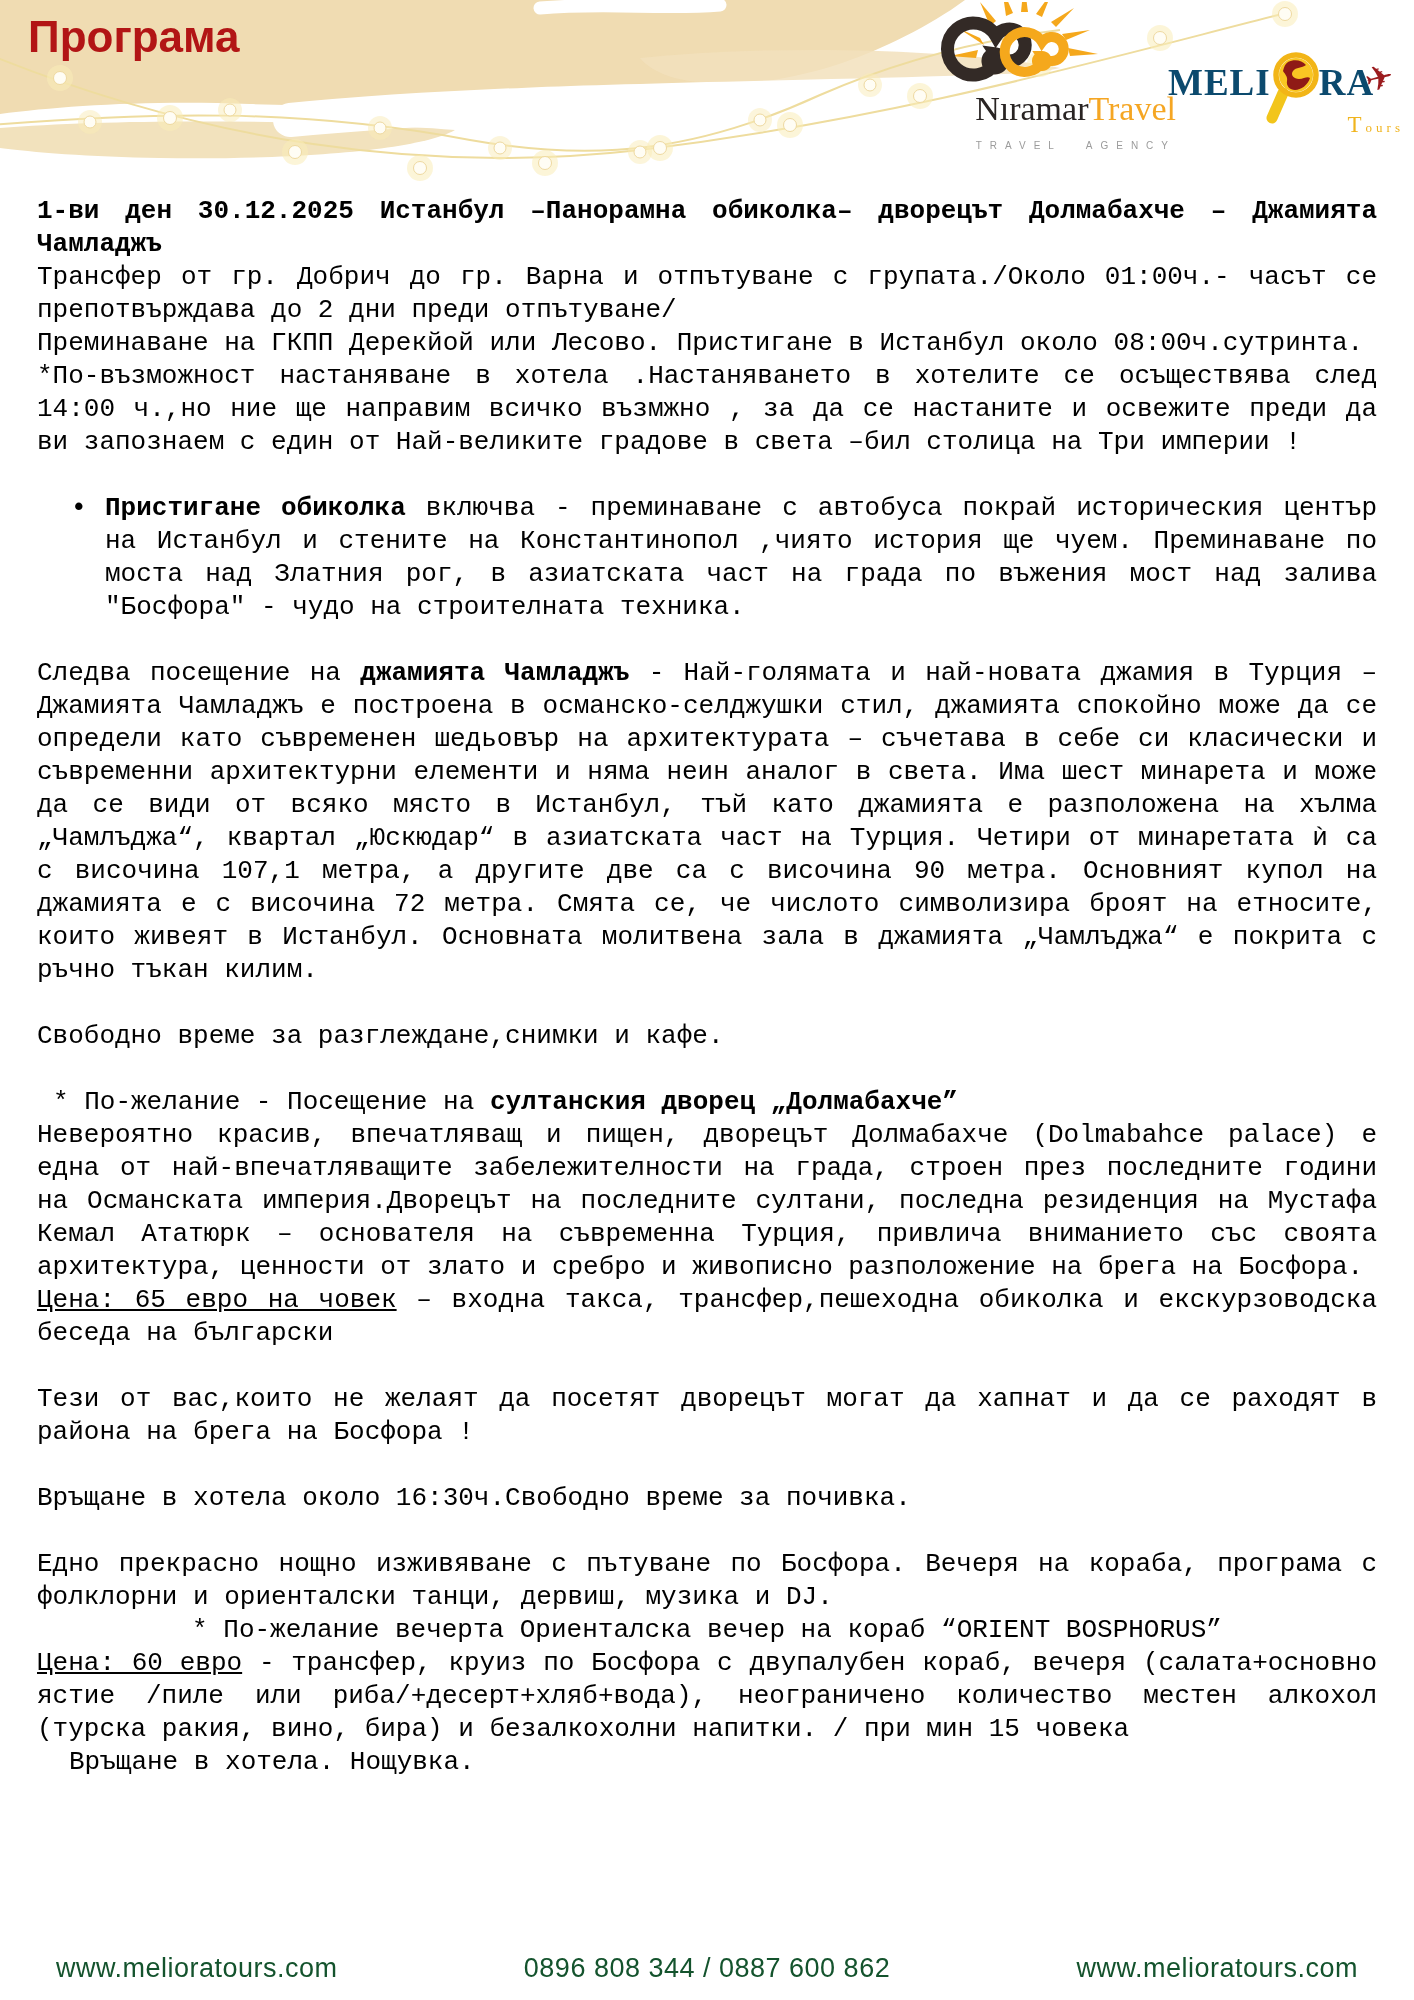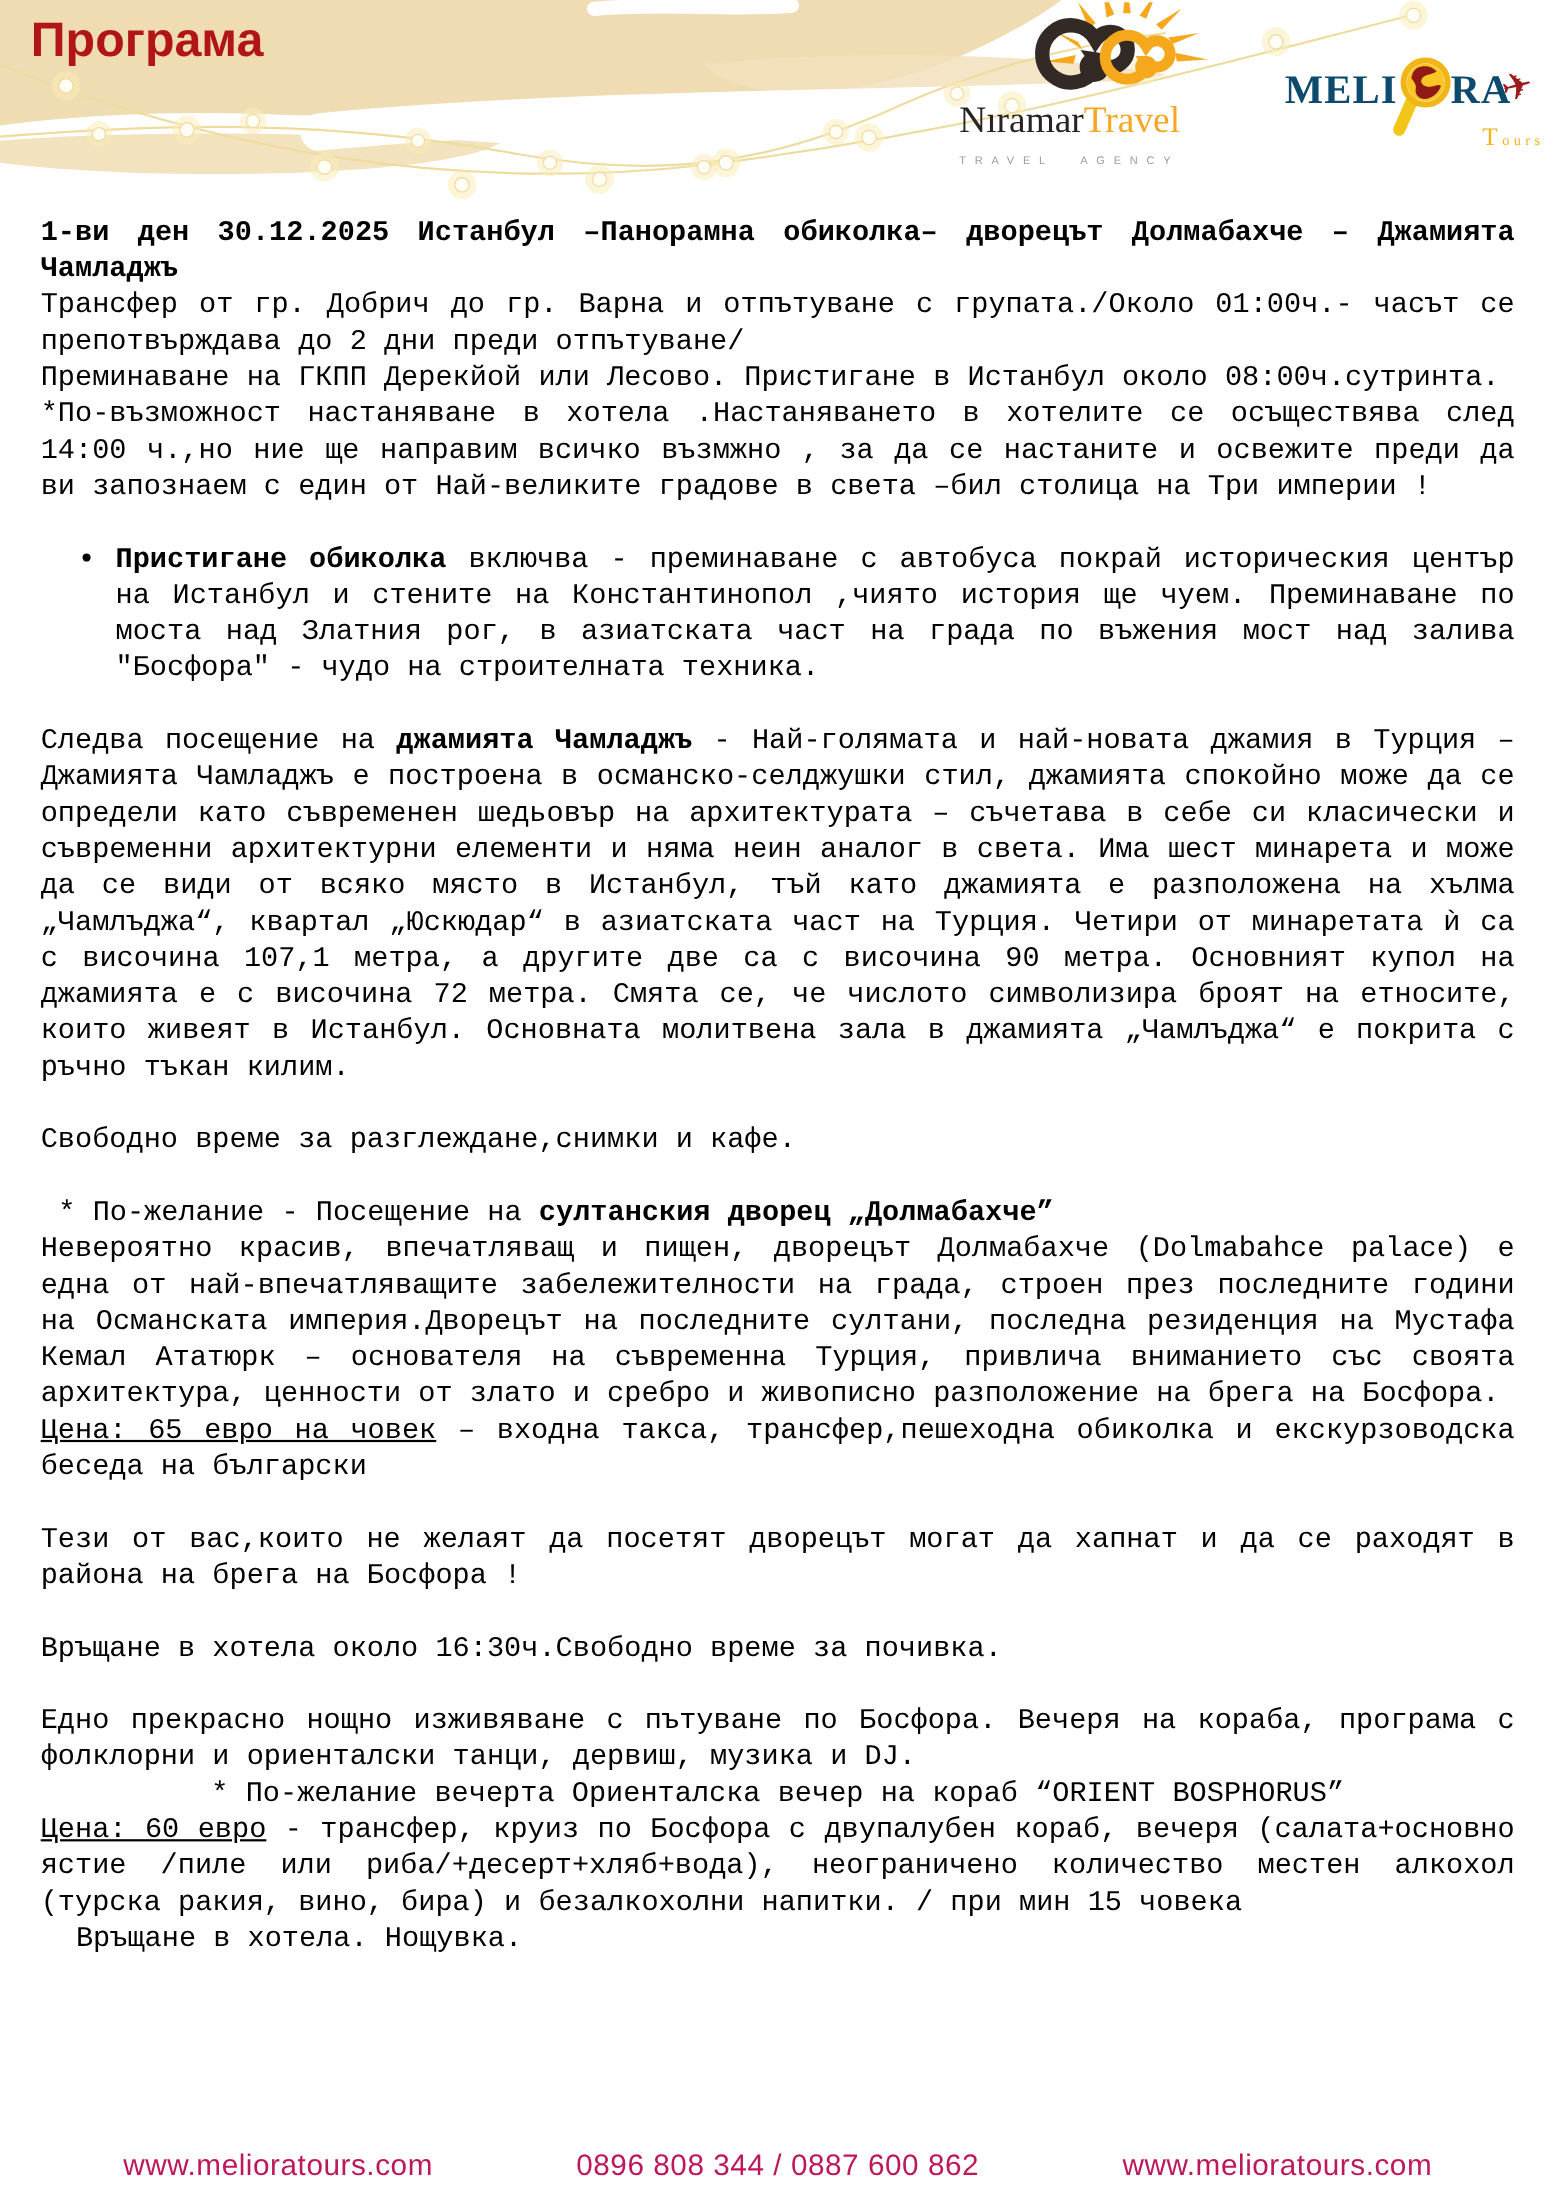--- a/index.html
+++ b/index.html
@@ -12,21 +12,21 @@
 
   
   header { position:relative; width:1414px; height:195px; }
   .header-bg { position:absolute; left:0; top:0; }
   .page-title {
     position:absolute; left:28px; top:12px; margin:0;
     font-size:44px; font-weight:bold; letter-spacing:0px; color:#b21515;
     font-family:"Liberation Sans", sans-serif;
   }
   
-  .niramar { position:absolute; left:872px; top:2px; width:304px; text-align:left; }
+  .niramar { position:absolute; left:872px; top:2px; width:304px; text-align:right; }
   .niramar-name { font-family:"Liberation Serif", serif; font-size:34px; line-height:30px; color:#292423; margin-top:-4px; }
   .niramar-name .accent { color:#f5a623; }
   .niramar-tagline { font-size:10px; letter-spacing:8px; word-spacing:14px; color:#9b9b9b; margin-top:16px; white-space:nowrap; }
   
   .meliora { position:absolute; left:1168px; top:46px; width:246px; height:106px; }
   .meliora-row { display:flex; align-items:center; justify-content:flex-start; height:72px; }
   .meliora-row .word { font-family:"Liberation Serif", serif; font-weight:bold; font-size:37px; letter-spacing:1px; color:#0c4a6e; }
   .meliora-mag { margin:0 -5px; position:relative; top:6px; }
   .plane { font-size:34px; color:#9b1b1e; display:inline-block; transform:rotate(-14deg); margin-left:-9px; position:relative; top:-4px; }
   .meliora-tours { position:absolute; right:10px; top:66px; color:#f0b41e; font-family:"Liberation Serif", serif; font-size:13px; letter-spacing:4px; }
@@ -41,21 +41,21 @@
   .indent-sm { padding-left:16px; }
   .indent { padding-left:32px; text-align:left; }
   .spacer { height:33px; }
   .bullet { position:relative; padding-left:68px; }
   .bullet .dot { position:absolute; left:34px; top:0; font-weight:bold; }
 
   
   footer {
     position:absolute; left:0; bottom:16px; width:1414px;
     display:flex; justify-content:space-between; align-items:center;
-    padding:0 112px; color:#be185d; font-size:27px; letter-spacing:0.5px;
+    padding:0 56px; color:#14532d; font-size:27px; letter-spacing:0.5px;
   }
 </style>
 </head>
 <body>
 
 <div class="page">
 
   <header>
     <svg class="header-bg" width="1414" height="195" viewBox="0 0 1414 195" aria-hidden="true">
 

